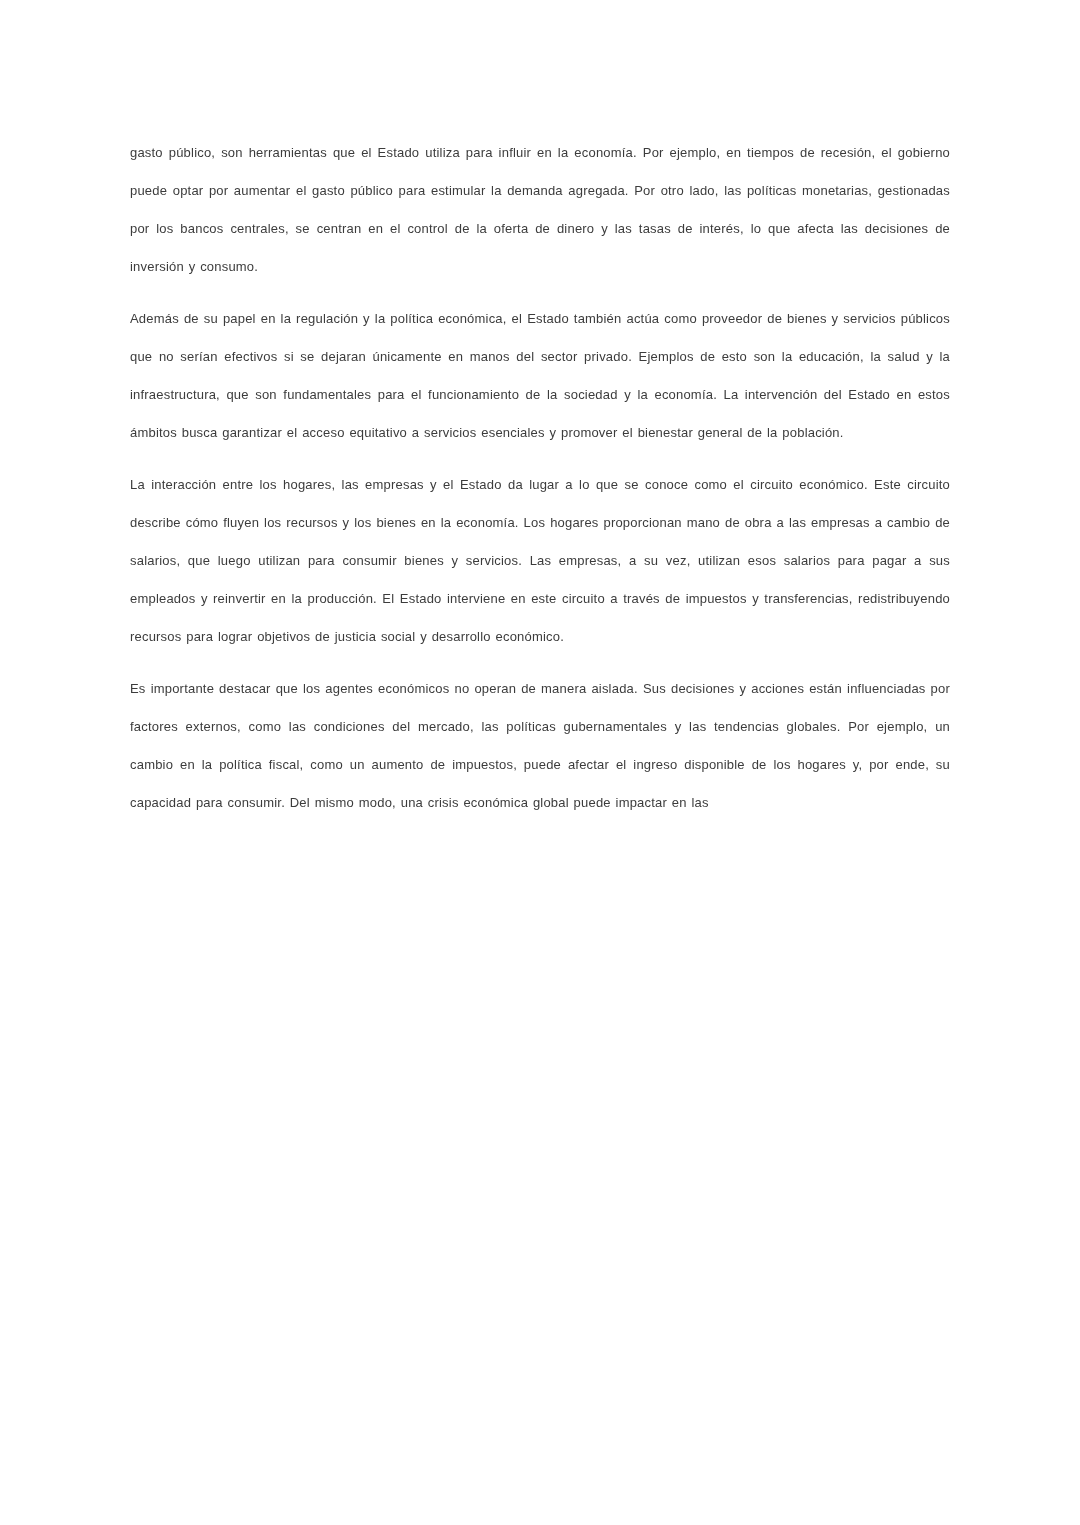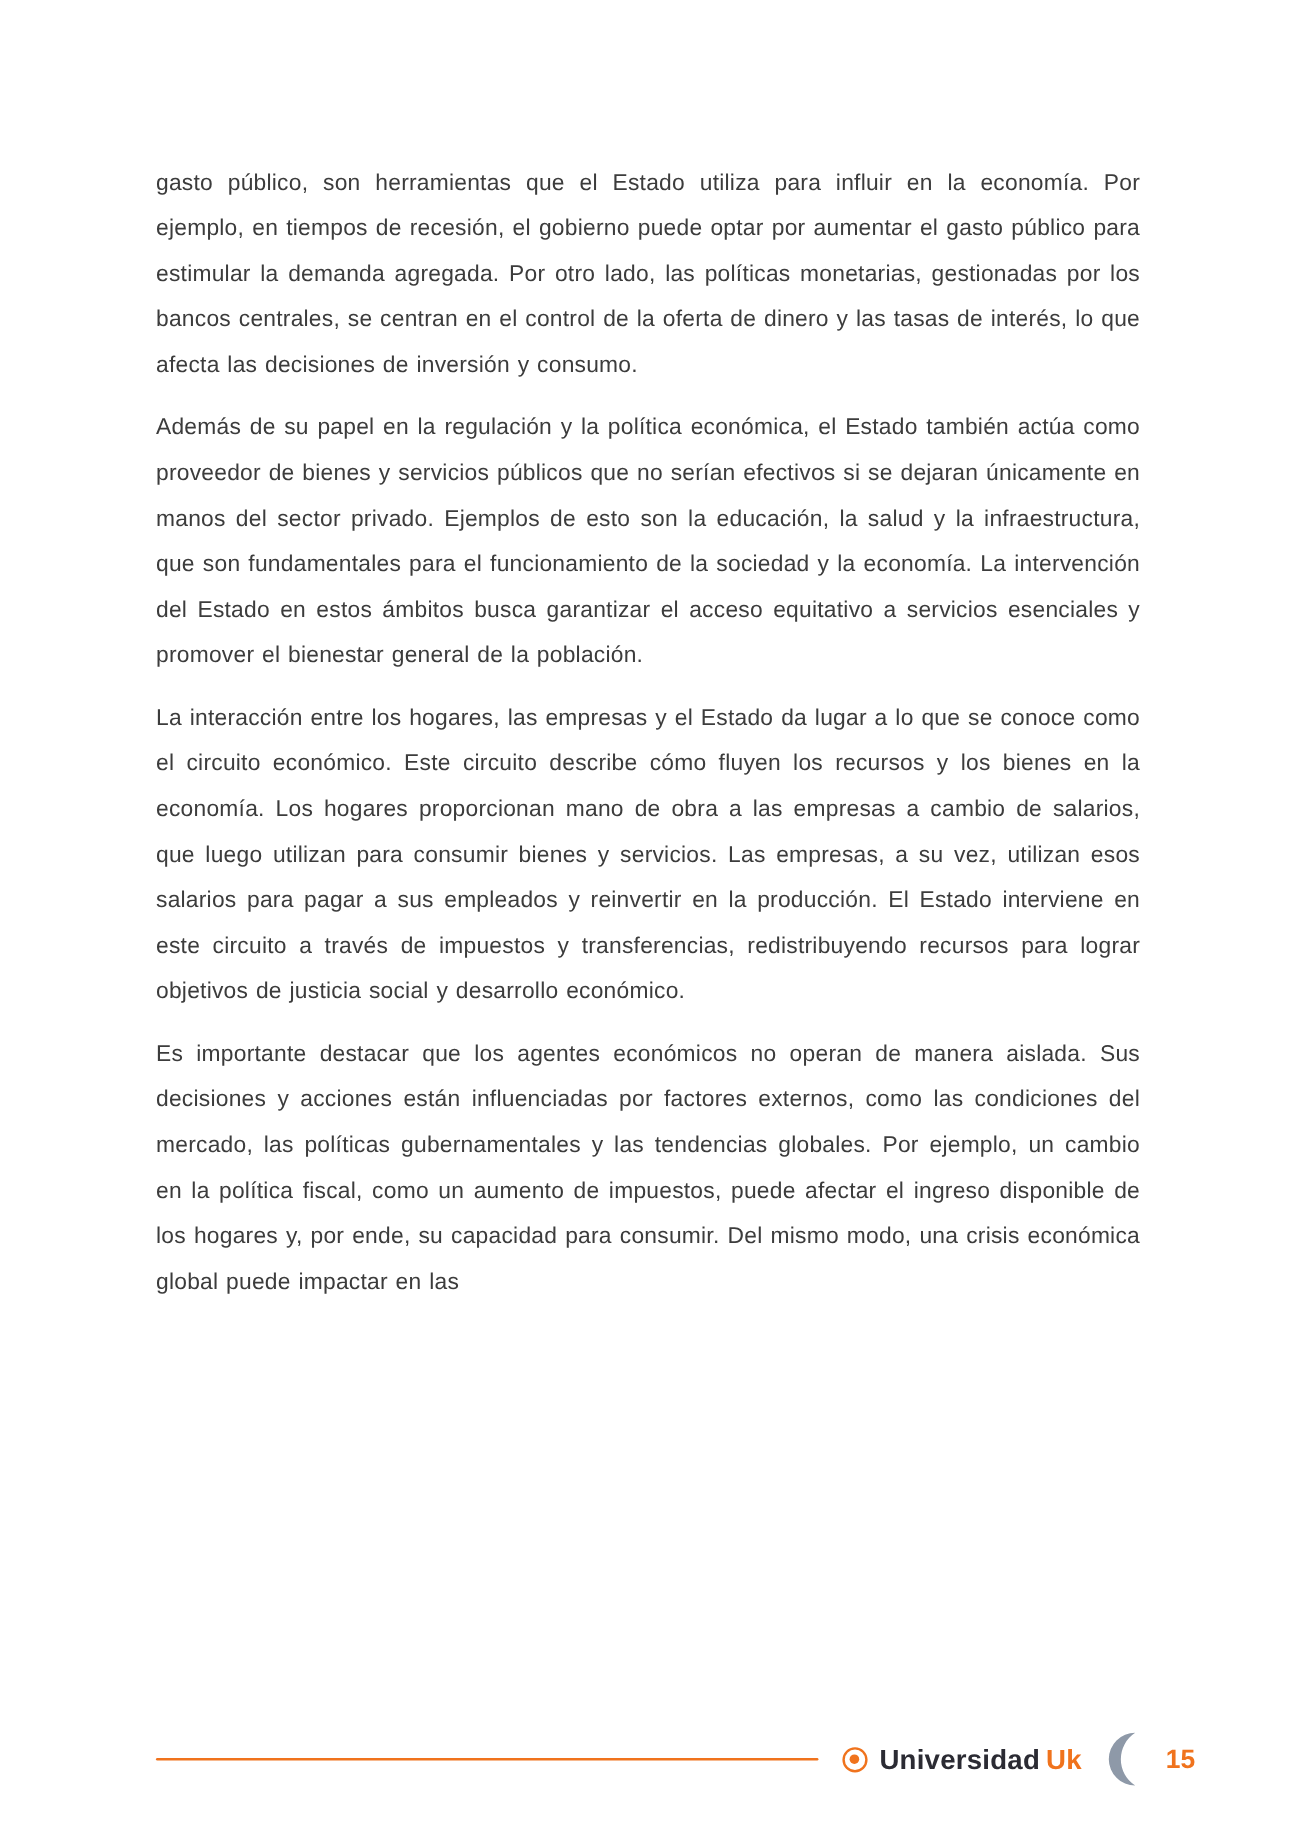--- a/index.html
+++ b/index.html
@@ -23,21 +23,21 @@
     position:relative;
     overflow:hidden;
   }
   .text-block{
     position:absolute;
     top:134px;
     left:130px;
     width:820px;
   }
   .text-block p{
-    font-size:19px;
+    font-size:13px;
     line-height:38px;
     color:var(--text);
     text-align:justify;
     margin-bottom:14px;
     letter-spacing:0.2px;
     word-spacing:1px;
   }
   .footer{
     position:absolute;
     left:130px;
@@ -101,23 +101,14 @@
 
 <div class="page">
 
   <div class="text-block">
     <p>gasto público, son herramientas que el Estado utiliza para influir en la economía. Por ejemplo, en tiempos de recesión, el gobierno puede optar por aumentar el gasto público para estimular la demanda agregada. Por otro lado, las políticas monetarias, gestionadas por los bancos centrales, se centran en el control de la oferta de dinero y las tasas de interés, lo que afecta las decisiones de inversión y consumo.</p>
     <p>Además de su papel en la regulación y la política económica, el Estado también actúa como proveedor de bienes y servicios públicos que no serían efectivos si se dejaran únicamente en manos del sector privado. Ejemplos de esto son la educación, la salud y la infraestructura, que son fundamentales para el funcionamiento de la sociedad y la economía. La intervención del Estado en estos ámbitos busca garantizar el acceso equitativo a servicios esenciales y promover el bienestar general de la población.</p>
     <p>La interacción entre los hogares, las empresas y el Estado da lugar a lo que se conoce como el circuito económico. Este circuito describe cómo fluyen los recursos y los bienes en la economía. Los hogares proporcionan mano de obra a las empresas a cambio de salarios, que luego utilizan para consumir bienes y servicios. Las empresas, a su vez, utilizan esos salarios para pagar a sus empleados y reinvertir en la producción. El Estado interviene en este circuito a través de impuestos y transferencias, redistribuyendo recursos para lograr objetivos de justicia social y desarrollo económico.</p>
     <p>Es importante destacar que los agentes económicos no operan de manera aislada. Sus decisiones y acciones están influenciadas por factores externos, como las condiciones del mercado, las políticas gubernamentales y las tendencias globales. Por ejemplo, un cambio en la política fiscal, como un aumento de impuestos, puede afectar el ingreso disponible de los hogares y, por ende, su capacidad para consumir. Del mismo modo, una crisis económica global puede impactar en las</p>
   </div>
 
-  <div class="footer">
-    <div class="footer-line"></div>
-    <span class="brand-ring"></span>
-    <span class="brand-text"><span>Universidad</span><span class="brand-suffix">Uk</span></span>
-    <svg class="crescent" width="30" height="46" viewBox="0 0 30 46">
-      <path d="M26 1 A22 22 0 0 0 26 45 A26.2 26.2 0 0 1 26 1 Z" fill="#8E99A8"></path>
-    </svg>
-    <span class="page-number">15</span>
-  </div>
 
 </div>
 
 </body></html>

